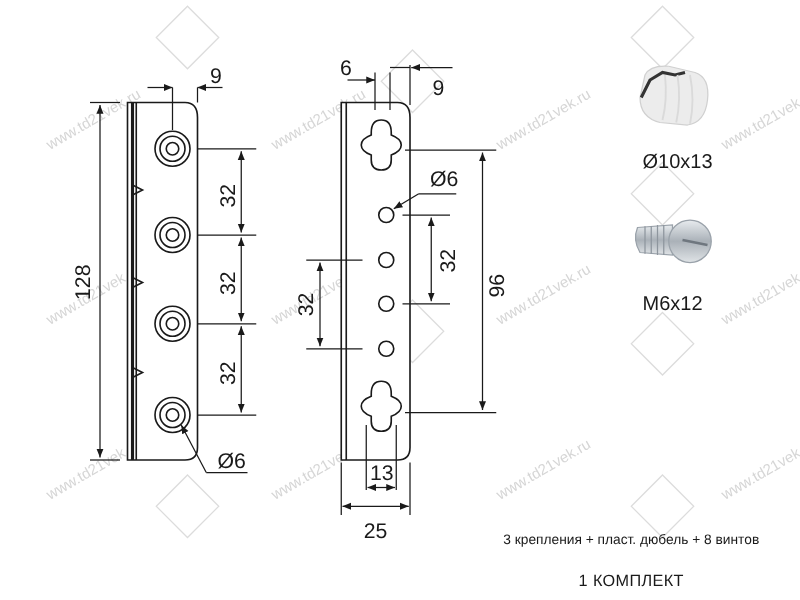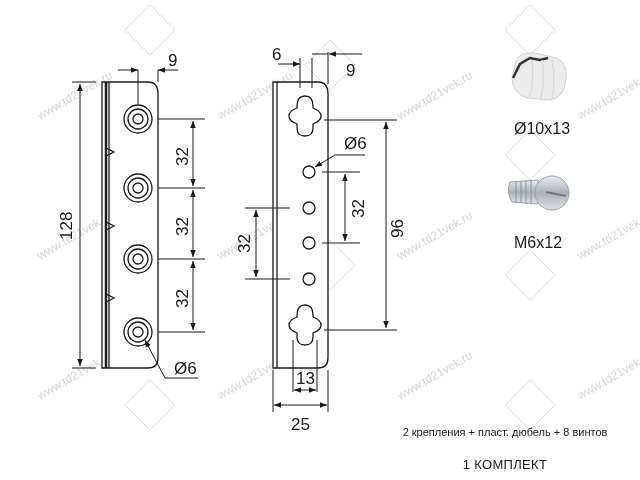--- a/index.html
+++ b/index.html
@@ -188,13 +188,13 @@
   <g>
     <path d="M510,182 L538,180 L538,204 L512,202 Q506,192 510,182 Z" fill="url(#screwGrad)" stroke="#9aa2aa"></path>
     <path d="M516,181 L516,203 M521,181 L521,203 M526,180 L526,204 M531,180 L531,204" stroke="#8e969e" stroke-width="1"></path>
     <ellipse cx="552" cy="193" rx="17" ry="17" fill="url(#screwGrad)" stroke="#9aa2aa"></ellipse>
     <line x1="546" y1="192" x2="566" y2="196" stroke="#6f777f" stroke-width="2"></line>
   </g>
   <text class="lbl" x="514" y="248">M6x12</text>
 </svg>
 
 <div class="caption cap-title">1  КОМПЛЕКТ</div>
-<div class="caption cap-sub">2 крепления +  пласт. дюбель + 8 винтов</div>
+<div class="caption cap-sub">3 крепления +  пласт. дюбель + 8 винтов</div>
 
 </body></html>

